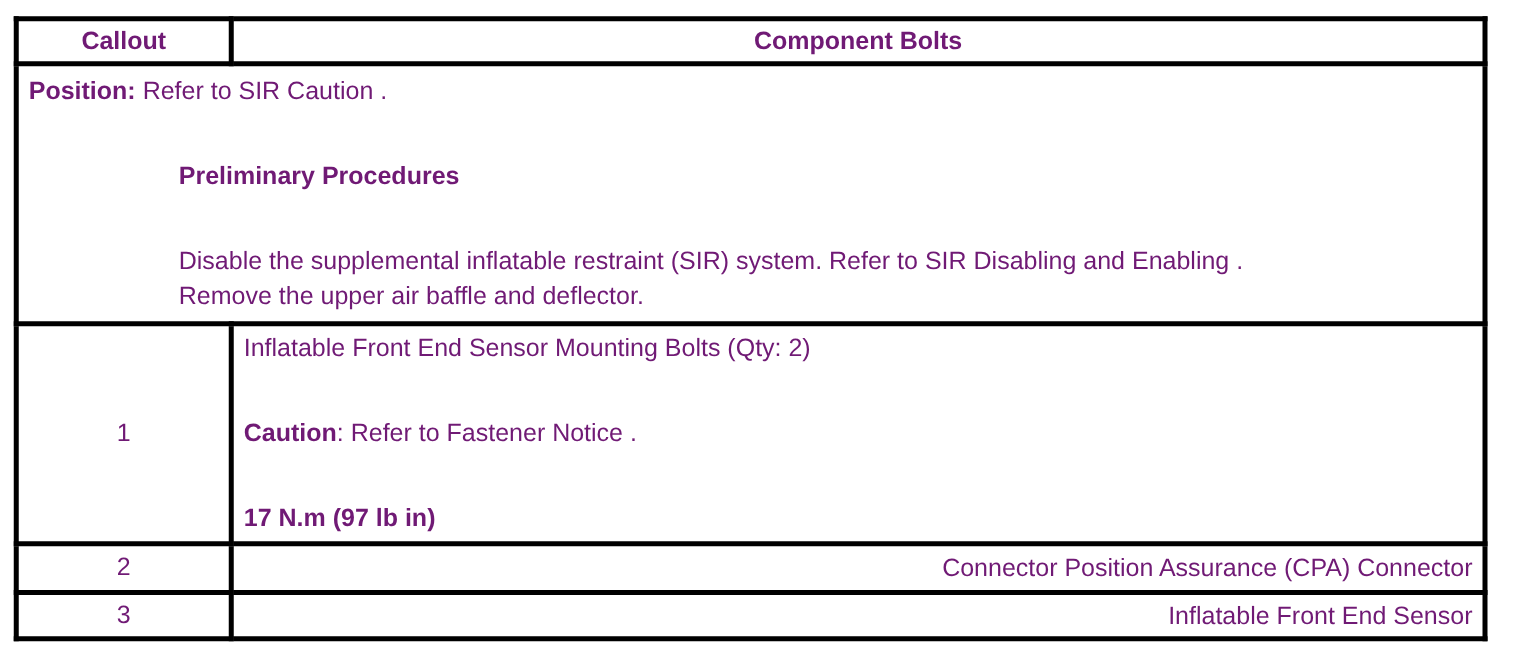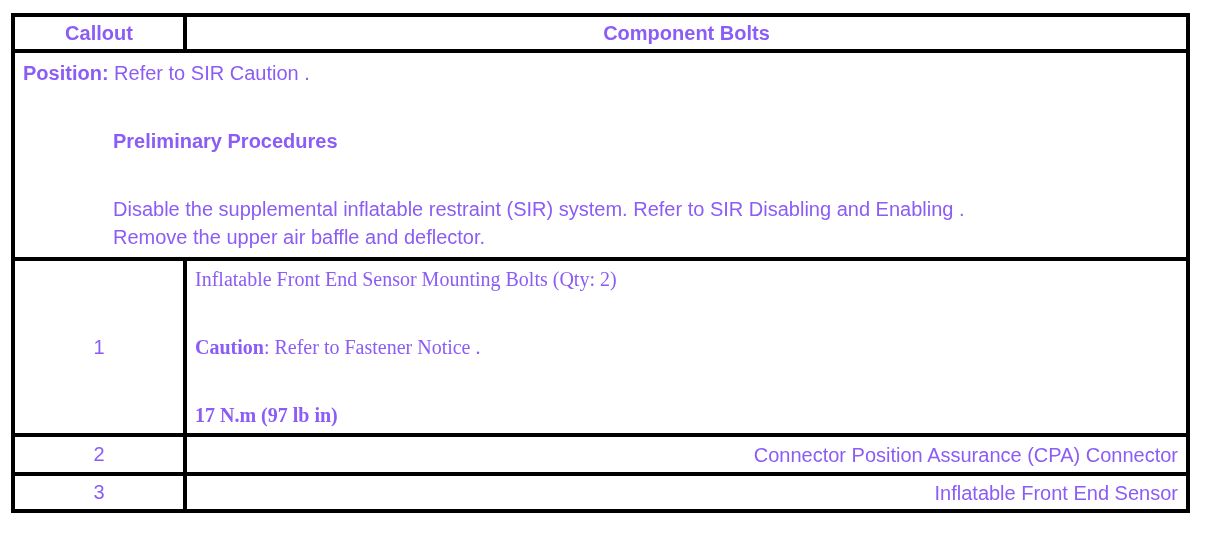--- a/index.html
+++ b/index.html
@@ -16,21 +16,21 @@
     color: #000000;
   }
   table.spec-table {
     position: absolute;
     left: 11px;
     top: 13px;
     width: 1179px;
     border-collapse: collapse;
     table-layout: fixed;
     font-size: 20px;
-    color: #8b5cf6;
+    color: #701a75;
   }
   table.spec-table td, table.spec-table th {
     border: 4px solid #000000;
     box-sizing: border-box;
     background: #ffffff;
   }
   col.callout-col { width: 172px; }
   th.header-cell {
     height: 36px;
     text-align: center;
@@ -52,25 +52,24 @@
   }
   td.caution-cell {
     vertical-align: top;
     padding: 6px 8px;
     line-height: 28px;
   }
   td.multi-cell {
     vertical-align: top;
     padding: 4px 8px;
     line-height: 28px;
-    font-family: Liberation Serif, serif;
   }
   .para { margin: 0 0 40px 0; }
   .para:last-child { margin-bottom: 0; }
-  .indented { margin-left: 90px; }
+  .indented { margin-left: 120px; }
   .bold { font-weight: bold; }
   tr.caution-row { height: 202px; }
   tr.row-1 { height: 171px; }
   tr.row-2 { height: 39px; }
   tr.row-3 { height: 37px; }
 </style>
 </head>
 <body>
 
 <div class="page">

